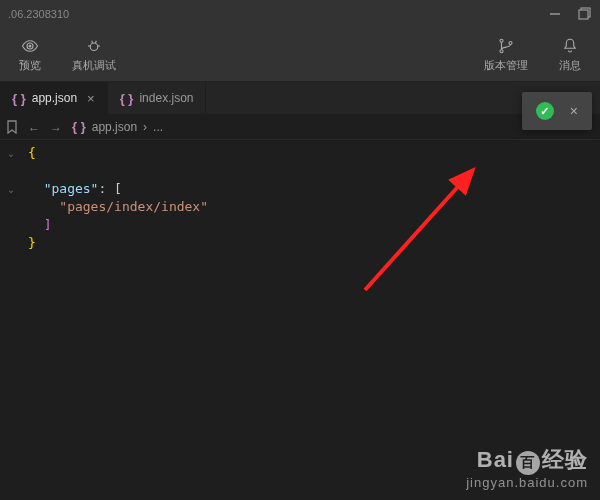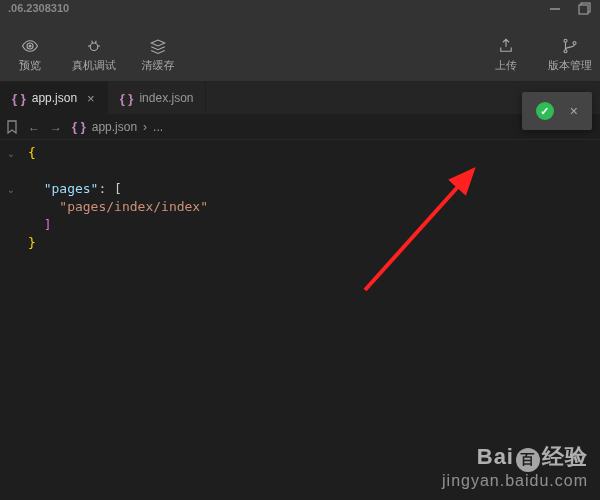--- a/index.html
+++ b/index.html
@@ -9,25 +9,24 @@
   font-family: "Microsoft YaHei", -apple-system, sans-serif;
   font-size: 12px;
   color: #bbb;
   overflow: hidden;
   position: relative;
 }
 .titlebar {
   height: 28px;
   background: #333333;
   display: flex;
-  align-items: flex-start;
+  align-items: center;
   padding: 2px 8px;
   color: #888;
   font-size: 11px;
-  font-weight: bold;
 }
 .titlebar .win-ctrls { margin-left: auto; display: flex; gap: 16px; }
 .win-btn { width: 14px; height: 14px; color: #999; display:flex;align-items:center;justify-content:center;}
 .toolbar {
   height: 54px;
   background: #333333;
   display: flex;
   align-items: center;
   padding: 0 8px;
   border-bottom: 1px solid #222;
@@ -118,21 +117,21 @@
   pointer-events: none;
 }
 .watermark {
   position: absolute;
   right: 12px; bottom: 10px;
   color: rgba(255,255,255,0.65);
   text-align: right;
 }
 .watermark .brand { font-size: 22px; font-weight: bold; letter-spacing: 1px; margin-left: 35px;}
 .watermark .brand .du{ display:inline-flex;align-items:center;justify-content:center;width:24px;height:24px;border-radius:50%;background:rgba(255,255,255,0.6);color:#1e1e1e;font-size:14px;margin:0 2px;}
-.watermark .wurl { font-size: 16px; letter-spacing: 1px; color: rgba(255,255,255,0.5); text-align: right;}
+.watermark .wurl { font-size: 13px; letter-spacing: 1px; color: rgba(255,255,255,0.5); text-align: right;}
 .bookmark-icon{width:12px;height:14px;}
 </style>
 </head>
 <body>
 
 <div class="titlebar">
   <span>.06.2308310</span>
   <div class="win-ctrls">
     <span class="win-btn">
       <svg viewBox="0 0 14 14">
@@ -160,42 +159,36 @@
     <div class="tool-btn">
       <svg viewBox="0 0 24 24">
           <rect x="7" y="8" width="10" height="10" rx="5" fill="none" stroke="#aaa" stroke-width="1.5"></rect>
           <line x1="4" y1="12" x2="7" y2="12" stroke="#aaa" stroke-width="1.5"></line>
           <line x1="17" y1="12" x2="20" y2="12" stroke="#aaa" stroke-width="1.5"></line>
           <line x1="9" y1="5" x2="10" y2="8" stroke="#aaa" stroke-width="1.5"></line>
           <line x1="15" y1="5" x2="14" y2="8" stroke="#aaa" stroke-width="1.5"></line>
         </svg>
       <span class="tlabel">真机调试</span>
     </div>
-    <div class="tool-btn">
-      <svg viewBox="0 0 24 24">
-          <path d="M3 8l9-4 9 4-9 4-9-4z M3 13l9 4 9-4 M3 18l9 4 9-4" fill="none" stroke="#aaa" stroke-width="1.5"></path>
-        </svg>
-      <span class="tlabel">清缓存</span>
-    </div>
   </div>
   <div class="tool-right">
-    <div class="tool-btn">
-      <svg viewBox="0 0 24 24">
-          <path d="M12 3v10M8 7l4-4 4 4M5 14v5h14v-5" fill="none" stroke="#aaa" stroke-width="1.5"></path>
-        </svg>
-      <span class="tlabel">上传</span>
-    </div>
     <div class="tool-btn">
       <svg viewBox="0 0 24 24">
           <circle cx="6" cy="5" r="2" fill="none" stroke="#aaa" stroke-width="1.5"></circle>
           <circle cx="6" cy="19" r="2" fill="none" stroke="#aaa" stroke-width="1.5"></circle>
           <circle cx="18" cy="8" r="2" fill="none" stroke="#aaa" stroke-width="1.5"></circle>
           <path d="M6 7v10M18 10c0 5-12 2-12 7" fill="none" stroke="#aaa" stroke-width="1.5"></path>
         </svg>
       <span class="tlabel">版本管理</span>
+    </div>
+    <div class="tool-btn">
+      <svg viewBox="0 0 24 24">
+          <path d="M12 3a5 5 0 00-5 5v4l-2 3h14l-2-3V8a5 5 0 00-5-5zM10 18a2 2 0 004 0" fill="none" stroke="#aaa" stroke-width="1.5"></path>
+        </svg>
+      <span class="tlabel">消息</span>
     </div>
   </div>
 </div>
 
 <div class="tabbar">
   <div class="tab active">
     <span class="braces-icon">{ }</span>
     <span>app.json</span>
     <span class="close">×</span>
   </div>

